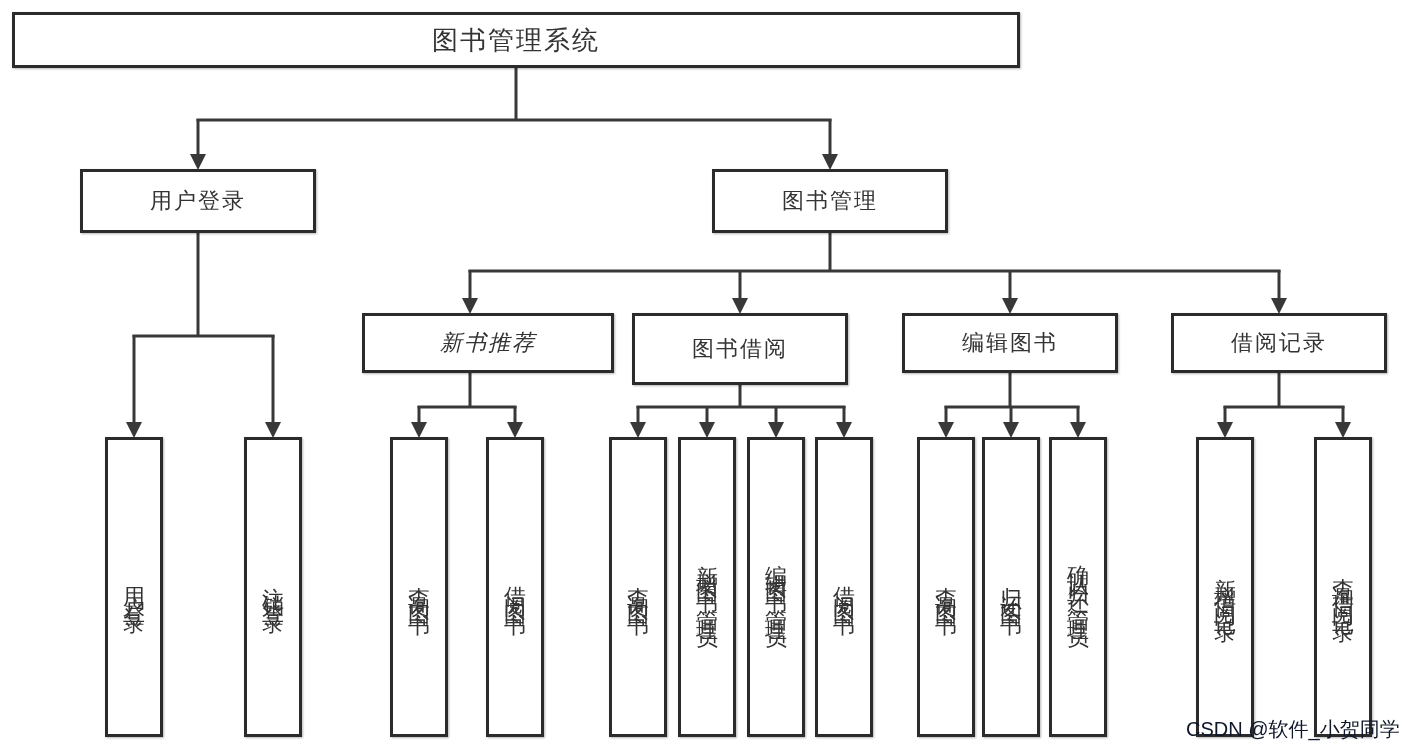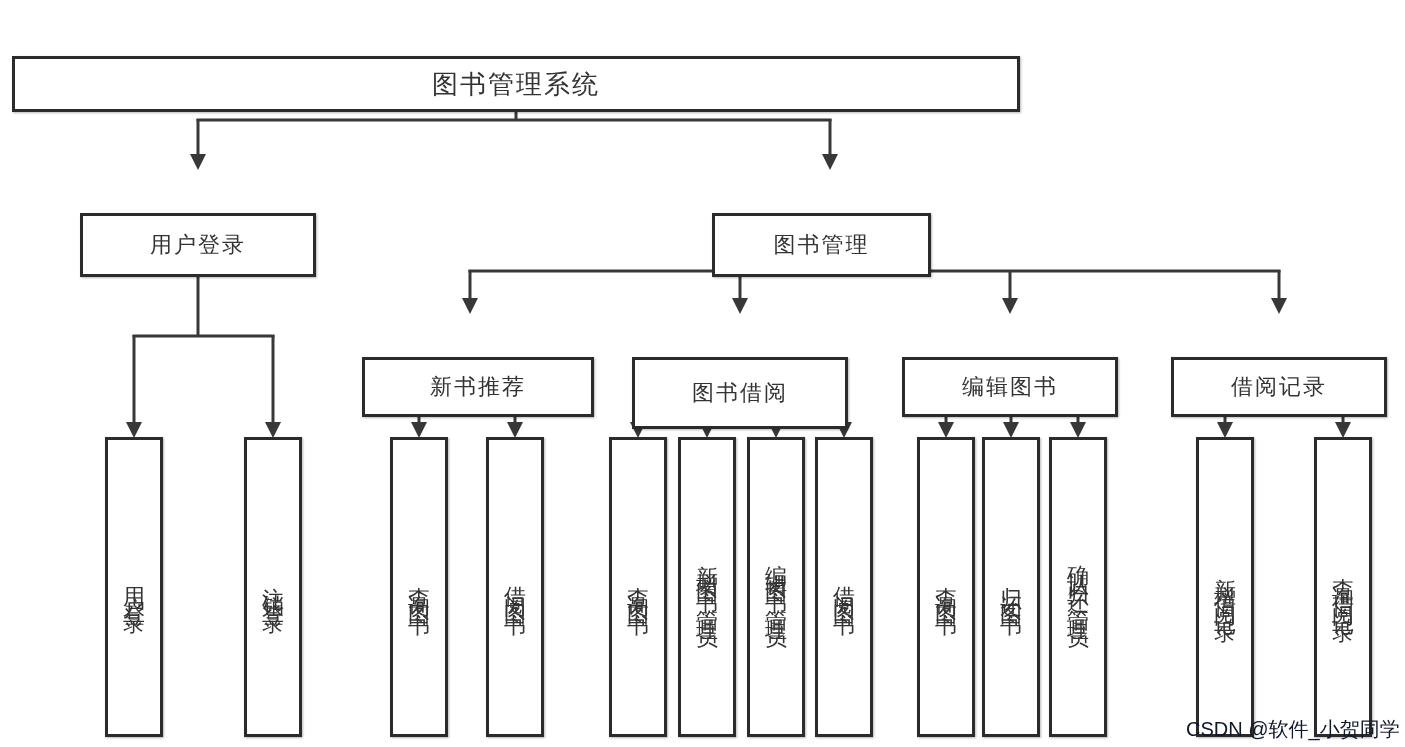--- a/index.html
+++ b/index.html
@@ -24,21 +24,20 @@
     background: #ffffff;
     border: 3px solid #2b2b2b;
     box-shadow: 1px 1px 2px rgba(0,0,0,0.28);
     display: flex;
     align-items: center;
     justify-content: center;
     z-index: 2;
     font-size: 22px;
     letter-spacing: 2px;
     white-space: nowrap;
-    margin-top: 44px;
   }
   .node.root { font-size: 26px; }
   .vnode {
     position: absolute;
     box-sizing: border-box;
     width: 58px;
     height: 300px;
     top: 437px;
     background: #ffffff;
     border: 3px solid #2b2b2b;
@@ -134,23 +133,23 @@
       <polygon points="1003,422 1019,422 1011,438"></polygon>
       <polygon points="1070,422 1086,422 1078,438"></polygon>
       <polygon points="1217,422 1233,422 1225,438"></polygon>
       <polygon points="1335,422 1351,422 1343,438"></polygon>
     </g>
   </svg>
 
   <div class="node root" style="left:12px; top:12px; width:1008px; height:56px;">图书管理系统</div>
 
   <div class="node" style="left:80px; top:169px; width:236px; height:64px;">用户登录</div>
-  <div class="node" style="left:712px; top:169px; width:219px; height:64px;">图书管理</div>
+  <div class="node" style="left:712px; top:169px; width:236px; height:64px;">图书管理</div>
 
-  <div class="node" style="left:362px; top:313px; width:232px; height:60px;">新书推荐</div>
+  <div class="node" style="left:362px; top:313px; width:252px; height:60px;font-style:italic;">新书推荐</div>
   <div class="node" style="left:632px; top:313px; width:216px; height:72px;">图书借阅</div>
   <div class="node" style="left:902px; top:313px; width:216px; height:60px;">编辑图书</div>
   <div class="node" style="left:1171px; top:313px; width:216px; height:60px;">借阅记录</div>
 
   <div class="vnode" style="left:105px;">
     <span>用户登录</span>
   </div>
   <div class="vnode" style="left:244px;">
     <span>注销登录</span>
   </div>

